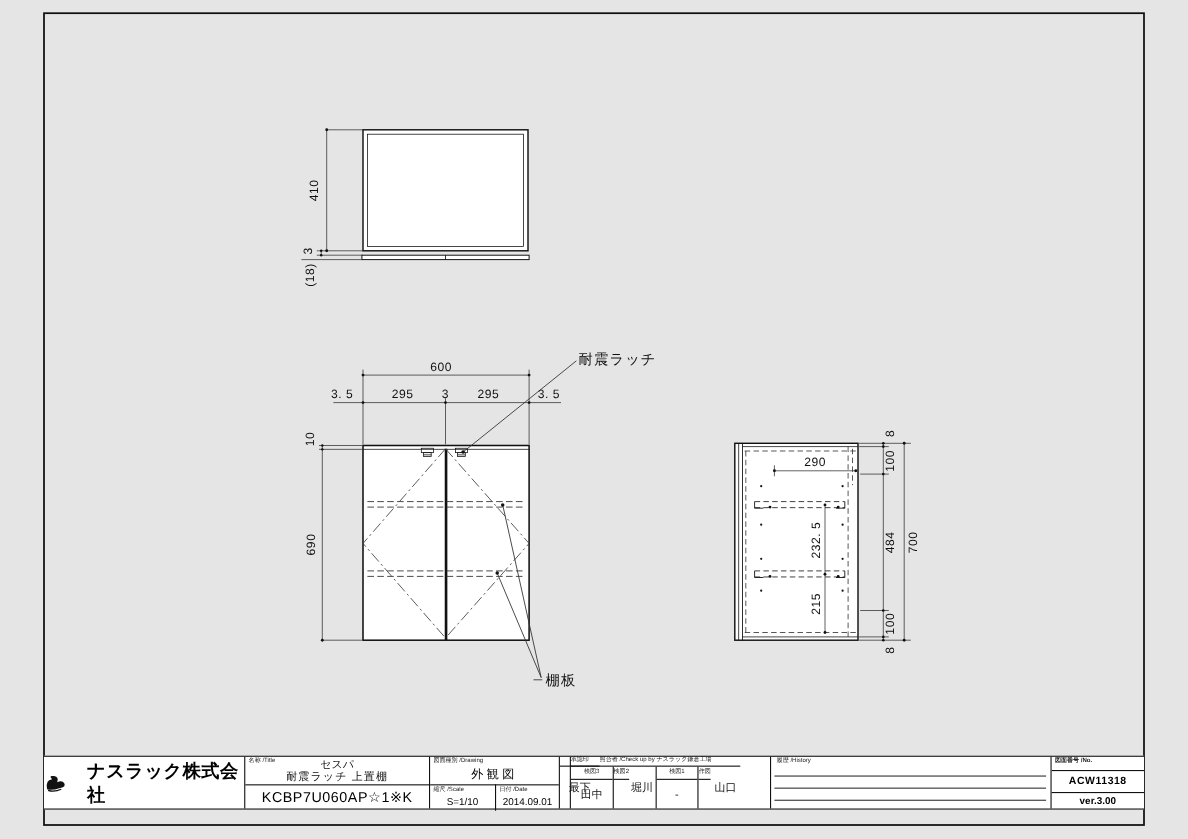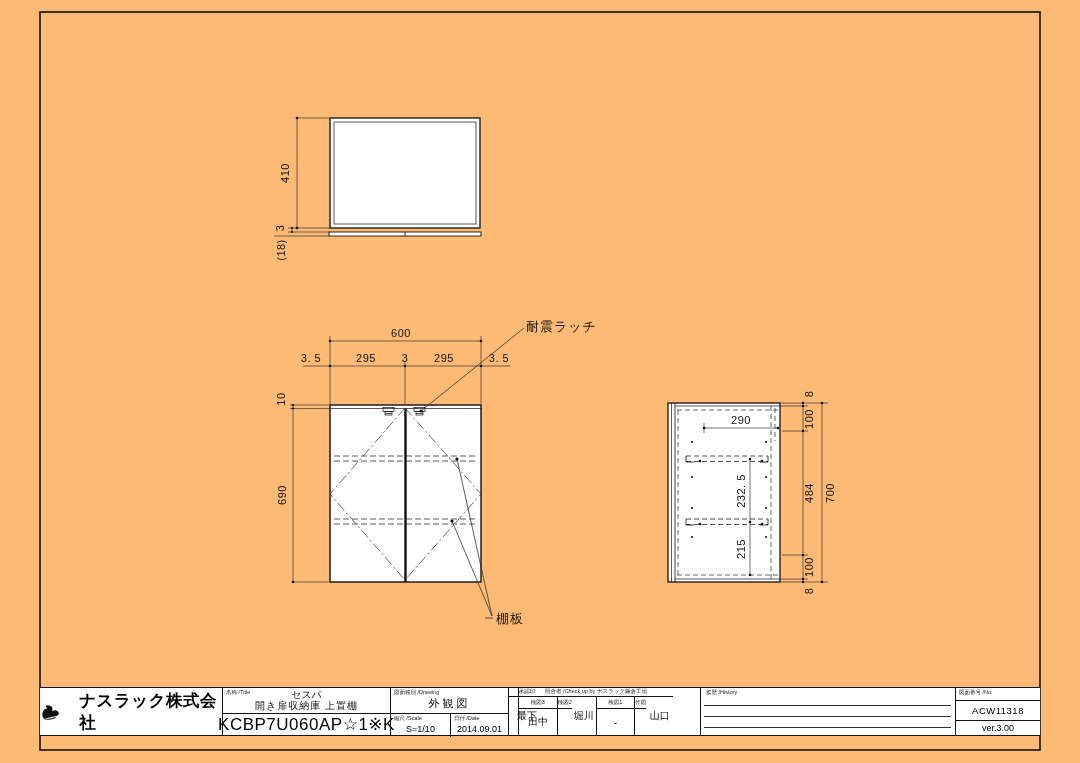--- a/index.html
+++ b/index.html
@@ -1,34 +1,34 @@
 <!DOCTYPE html>
 <html><head>
 <meta charset="utf-8">
 <style>
   html,body{margin:0;padding:0;background:#fff;}
   body{font-family:"Liberation Sans",sans-serif;}
-  #page{position:relative;width:1080px;height:763px;background:#fdba74;overflow:hidden;}
+  #page{position:relative;width:1080px;height:763px;background:#e5e5e5;overflow:hidden;}
   svg text{font-family:"Liberation Sans",sans-serif;fill:#111;}
   .dt{font-size:11px;letter-spacing:.5px;}
   .note{font-size:13px;letter-spacing:1px;}
   
   #tblock{position:absolute;left:40px;top:687px;width:1000px;height:49px;border-top:1.5px solid #111;border-bottom:1.5px solid #111;box-sizing:border-box;background:#fff;}
   .cell{position:absolute;top:0;height:100%;border-left:1px solid #111;box-sizing:border-box;}
   .cell:first-child{border-left:none;}
   .tiny{font-size:5.5px;color:#222;white-space:nowrap;line-height:1;}
   .abs{position:absolute;}
   .ctr{display:flex;align-items:center;justify-content:center;}
   #logo-cell{left:0;width:182px;}
   #name-cell{left:182px;width:168px;}
   #draw-cell{left:350px;width:118px;}
   #appr-cell{left:468px;width:37px;}
   #chk-cell{left:478px;width:155px;}
   #hist-cell{left:660px;width:255px;}
-  #num-cell{left:915px;width:85px;}
+  #num-cell{left:915px;width:85px;font-weight:bold;}
   .val10{font-size:10px;color:#111;white-space:nowrap;}
   .hline{position:absolute;left:0;width:100%;border-top:1px solid #111;}
   .company{font-weight:bold;font-size:16.5px;letter-spacing:.5px;margin-left:12px;}
 </style>
 </head>
 <body>
 
 <div id="page">
 
 <svg width="1080" height="763" viewBox="0 0 1080 763" style="position:absolute;left:0;top:0;">
@@ -221,23 +221,23 @@
     <svg width="24" height="20" viewBox="0 0 24 20" style="margin-right:5px;">
       <path d="M3,16 Q1,7 8,6 Q4,2 10,3 Q15,4 13,9 Q18,7 20,10 Q22,14 15,15 Q8,17.5 3,16 Z" fill="#111"></path>
       <path d="M4,17 Q10,19 17,16" stroke="#111" stroke-width="1.2" fill="none"></path>
     </svg>
     <span class="company">ナスラック株式会社</span>
   </div>
 
   <div class="cell" id="name-cell">
     <span class="tiny abs" style="left:3px;top:2px;">名称 /Title</span>
     <div class="abs ctr val10" style="left:0;top:1px;width:100%;height:12px;">セスパ</div>
-    <div class="abs ctr val10" style="left:0;top:12px;width:100%;height:12px;letter-spacing:1px;">開き扉収納庫 上置棚</div>
+    <div class="abs ctr val10" style="left:0;top:12px;width:100%;height:12px;letter-spacing:1px;">耐震ラッチ 上置棚</div>
     <div class="hline" style="top:25px;"></div>
-    <div class="abs ctr" style="left:0;top:26px;width:100%;height:21px;font-size:17px;letter-spacing:.5px;">KCBP7U060AP☆1※K</div>
+    <div class="abs ctr" style="left:0;top:26px;width:100%;height:21px;font-size:13px;letter-spacing:.5px;">KCBP7U060AP☆1※K</div>
   </div>
 
   <div class="cell" id="draw-cell">
     <span class="tiny abs" style="left:3px;top:2px;">図面種別 /Drawing</span>
     <div class="abs ctr" style="left:0;top:6px;width:100%;height:18px;font-size:11px;letter-spacing:3px;">外観図</div>
     <div class="hline" style="top:25px;"></div>
     <div class="abs" style="left:59px;top:25px;height:24px;border-left:1px solid #111;"></div>
     <span class="tiny abs" style="left:3px;top:28px;">縮尺 /Scale</span>
     <div class="abs ctr" style="left:0;top:34px;width:59px;height:14px;font-size:9px;">S=1/10</div>
     <span class="tiny abs" style="left:63px;top:28px;">日付 /Date</span>

